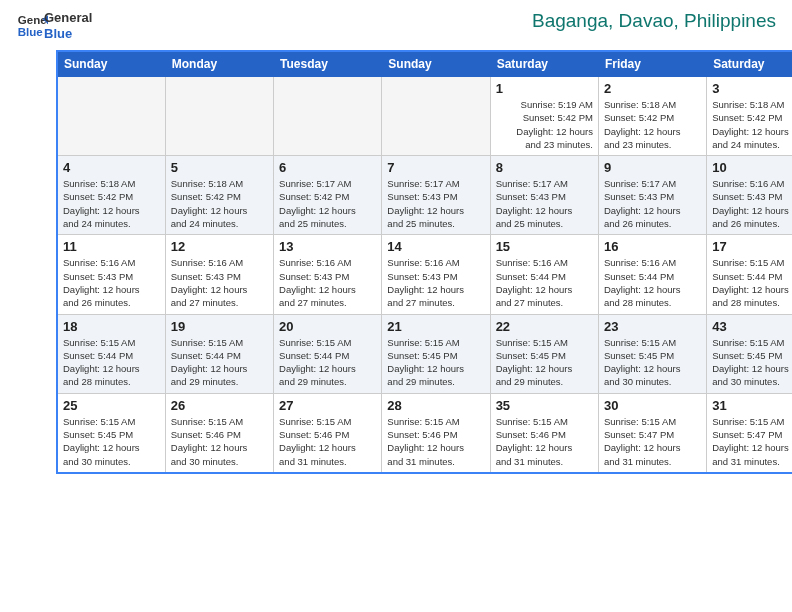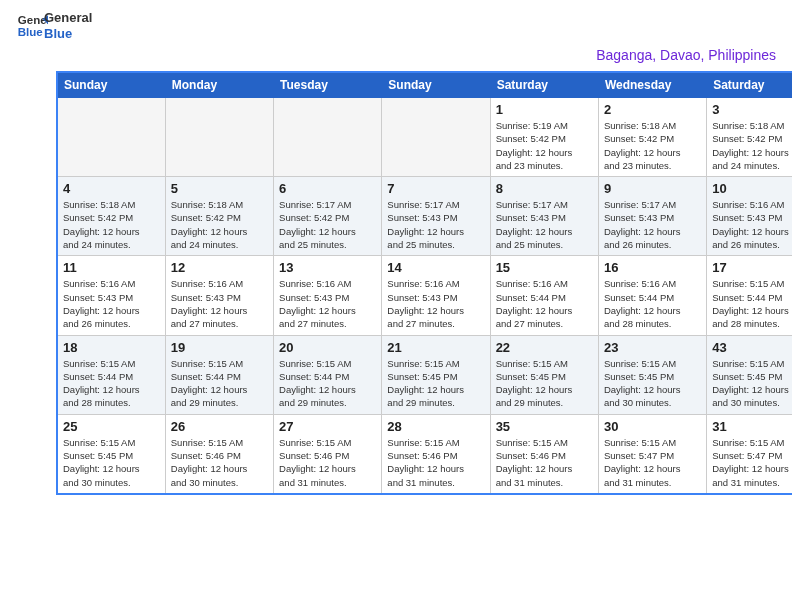--- a/index.html
+++ b/index.html
@@ -33,23 +33,22 @@
     .title-area {
       text-align: right;
     }
     .month-title {
       font-size: 32px;
       font-weight: bold;
       color: #333;
       line-height: 1.1;
     }
     .location {
-      font-size: 14px;
-      color: #6d28d9;
-      margin-top: 37px;
+      font-size: 19px;
+      color: #0f766e;
     }
     .calendar {
       width: 100%;
       border-collapse: collapse;
       border: 2px solid #3b82f6;
       margin-left: 40px;
     }
     .calendar th {
       background: #2563c7;
       color: #fff;
@@ -108,33 +107,33 @@
   </div>
 
   <table class="calendar">
     <thead>
       <tr>
       <th>Sunday</th>
           <th>Monday</th>
           <th>Tuesday</th>
           <th>Sunday</th>
           <th>Saturday</th>
-          <th>Wednesday</th>
+          <th>Friday</th>
           <th>Saturday</th>
         </tr>
     </thead>
     <tbody id="cal-body">
     <tr>
           <td class="empty"></td>
           <td class="empty"></td>
           <td class="empty"></td>
           <td class="empty"></td>
           <td>
             <span class="day-num">1</span>
-            <div class="day-info" style="white-space: pre-line;">Sunrise: 5:19 AM
+            <div class="day-info" style="white-space: pre-line; text-align: right;">Sunrise: 5:19 AM
 Sunset: 5:42 PM
 Daylight: 12 hours
 and 23 minutes.</div>
           </td>
           <td>
             <span class="day-num">2</span>
             <div class="day-info" style="white-space: pre-line;">Sunrise: 5:18 AM
 Sunset: 5:42 PM
 Daylight: 12 hours
 and 23 minutes.</div>

